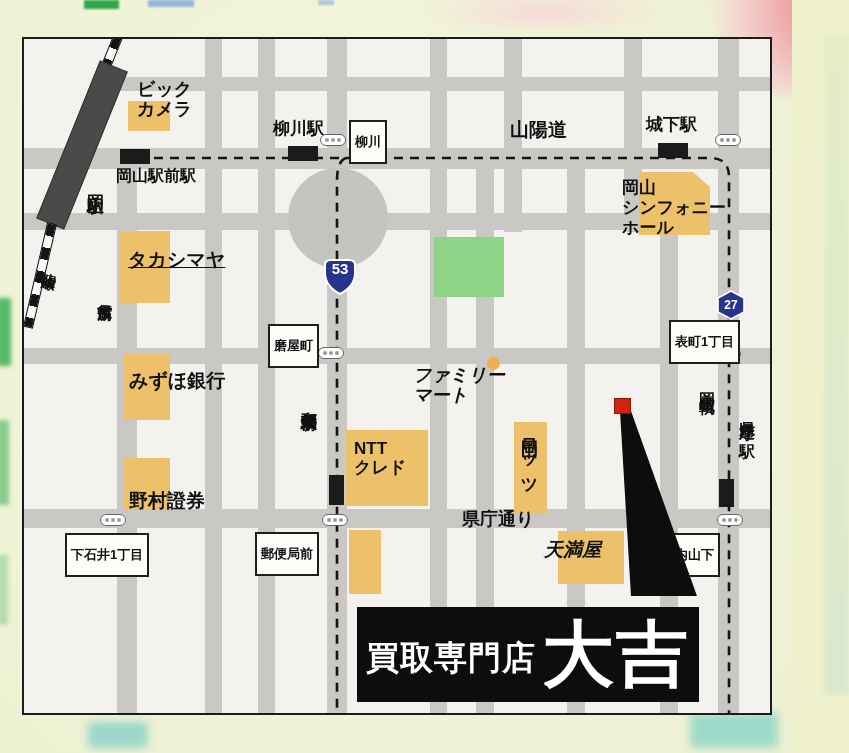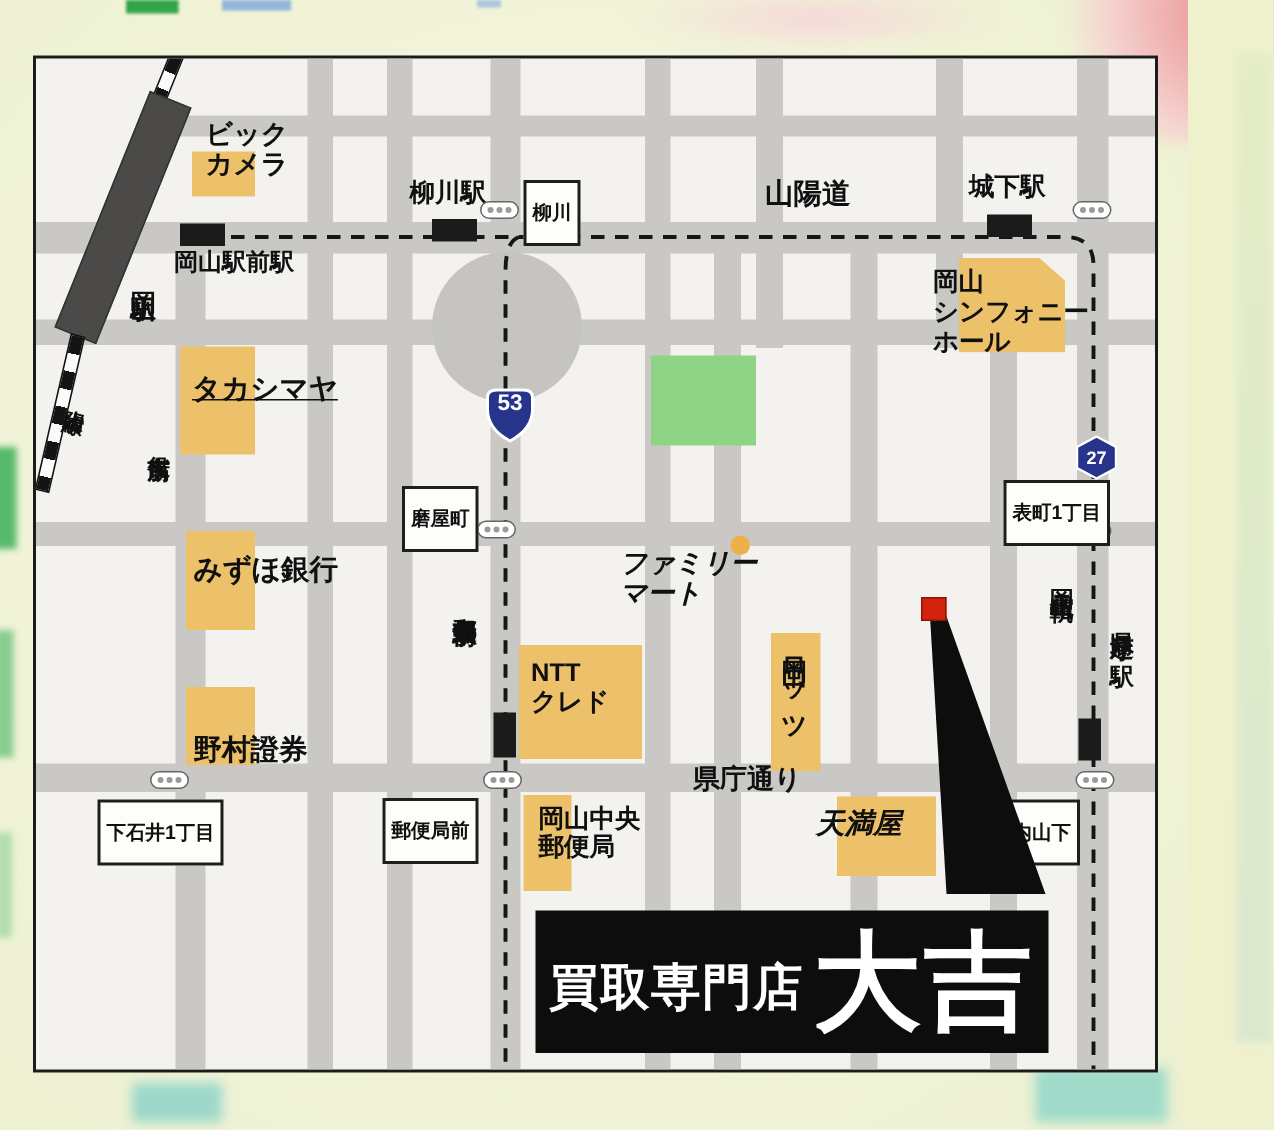--- a/index.html
+++ b/index.html
@@ -171,22 +171,20 @@
       <span style="font-size:12px;height:100%!important;">27</span>
     </div>
 
     <div class="lbl" style="left:113px;top:40px;font-size:18px;">ビック
 カメラ</div>
     <div class="lbl" style="left:104px;top:210px;font-size:19px;text-decoration:underline;">タカシマヤ</div>
     <div class="lbl" style="left:105px;top:331px;font-size:19px;">みずほ銀行</div>
     <div class="lbl" style="left:105px;top:435px;font-size:19px;margin-top:16px;">野村證券</div>
     <div class="lbl" style="left:330px;top:400px;font-size:17px;">NTT
 クレド</div>
-    <div class="lbl" style="left:335px;top:497px;font-size:17px;">岡山中央
-郵便局</div>
     <div class="lbl vlbl" style="left:496px;top:388px;font-size:17px;letter-spacing:0;">岡山ロッツ</div>
     <div class="lbl" style="left:520px;top:500px;font-size:19px;font-style:italic;">天満屋</div>
     <div class="lbl" style="left:581px;top:139px;font-size:17px;line-height:1.18;margin-left:17px;">岡山
 シンフォニー
 ホール</div>
     <div class="lbl" style="left:389px;top:326px;font-size:18px;font-style:italic;">ファミリー
 マート</div>
     <div style="position:absolute;left:463px;top:318px;width:13px;height:13px;border-radius:50%;background:#eeb04a;"></div>
 
     <div class="lbl" style="left:486px;top:80px;font-size:19px;">山陽道</div>

